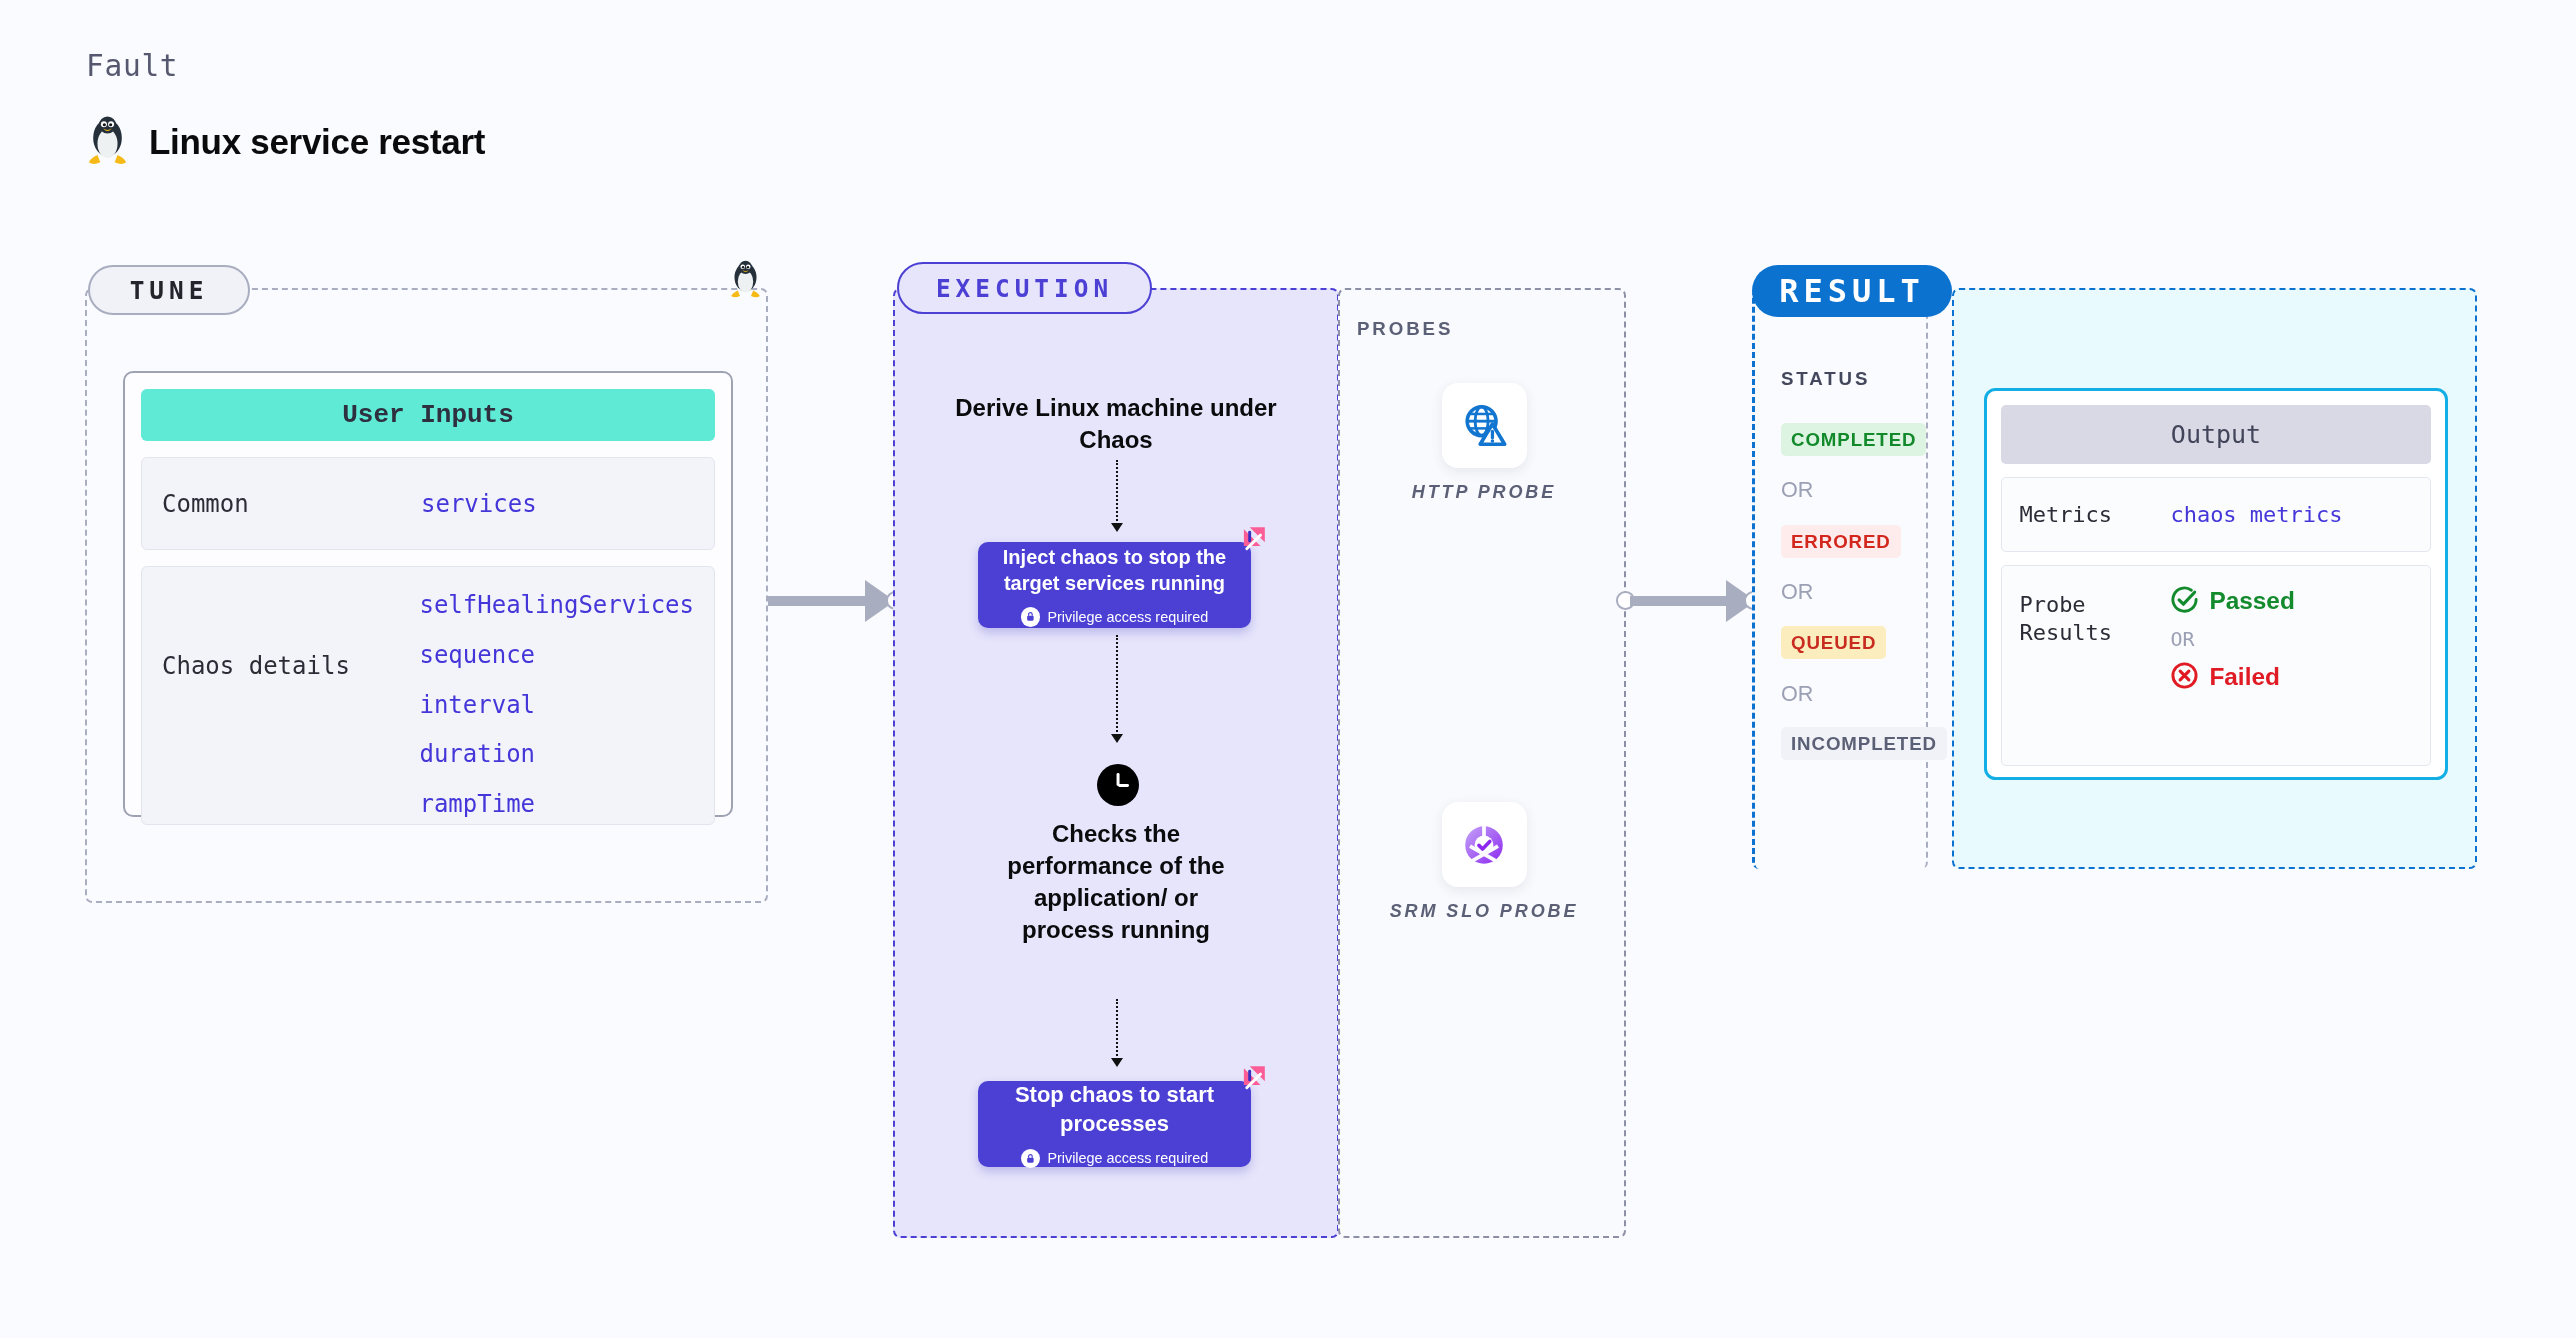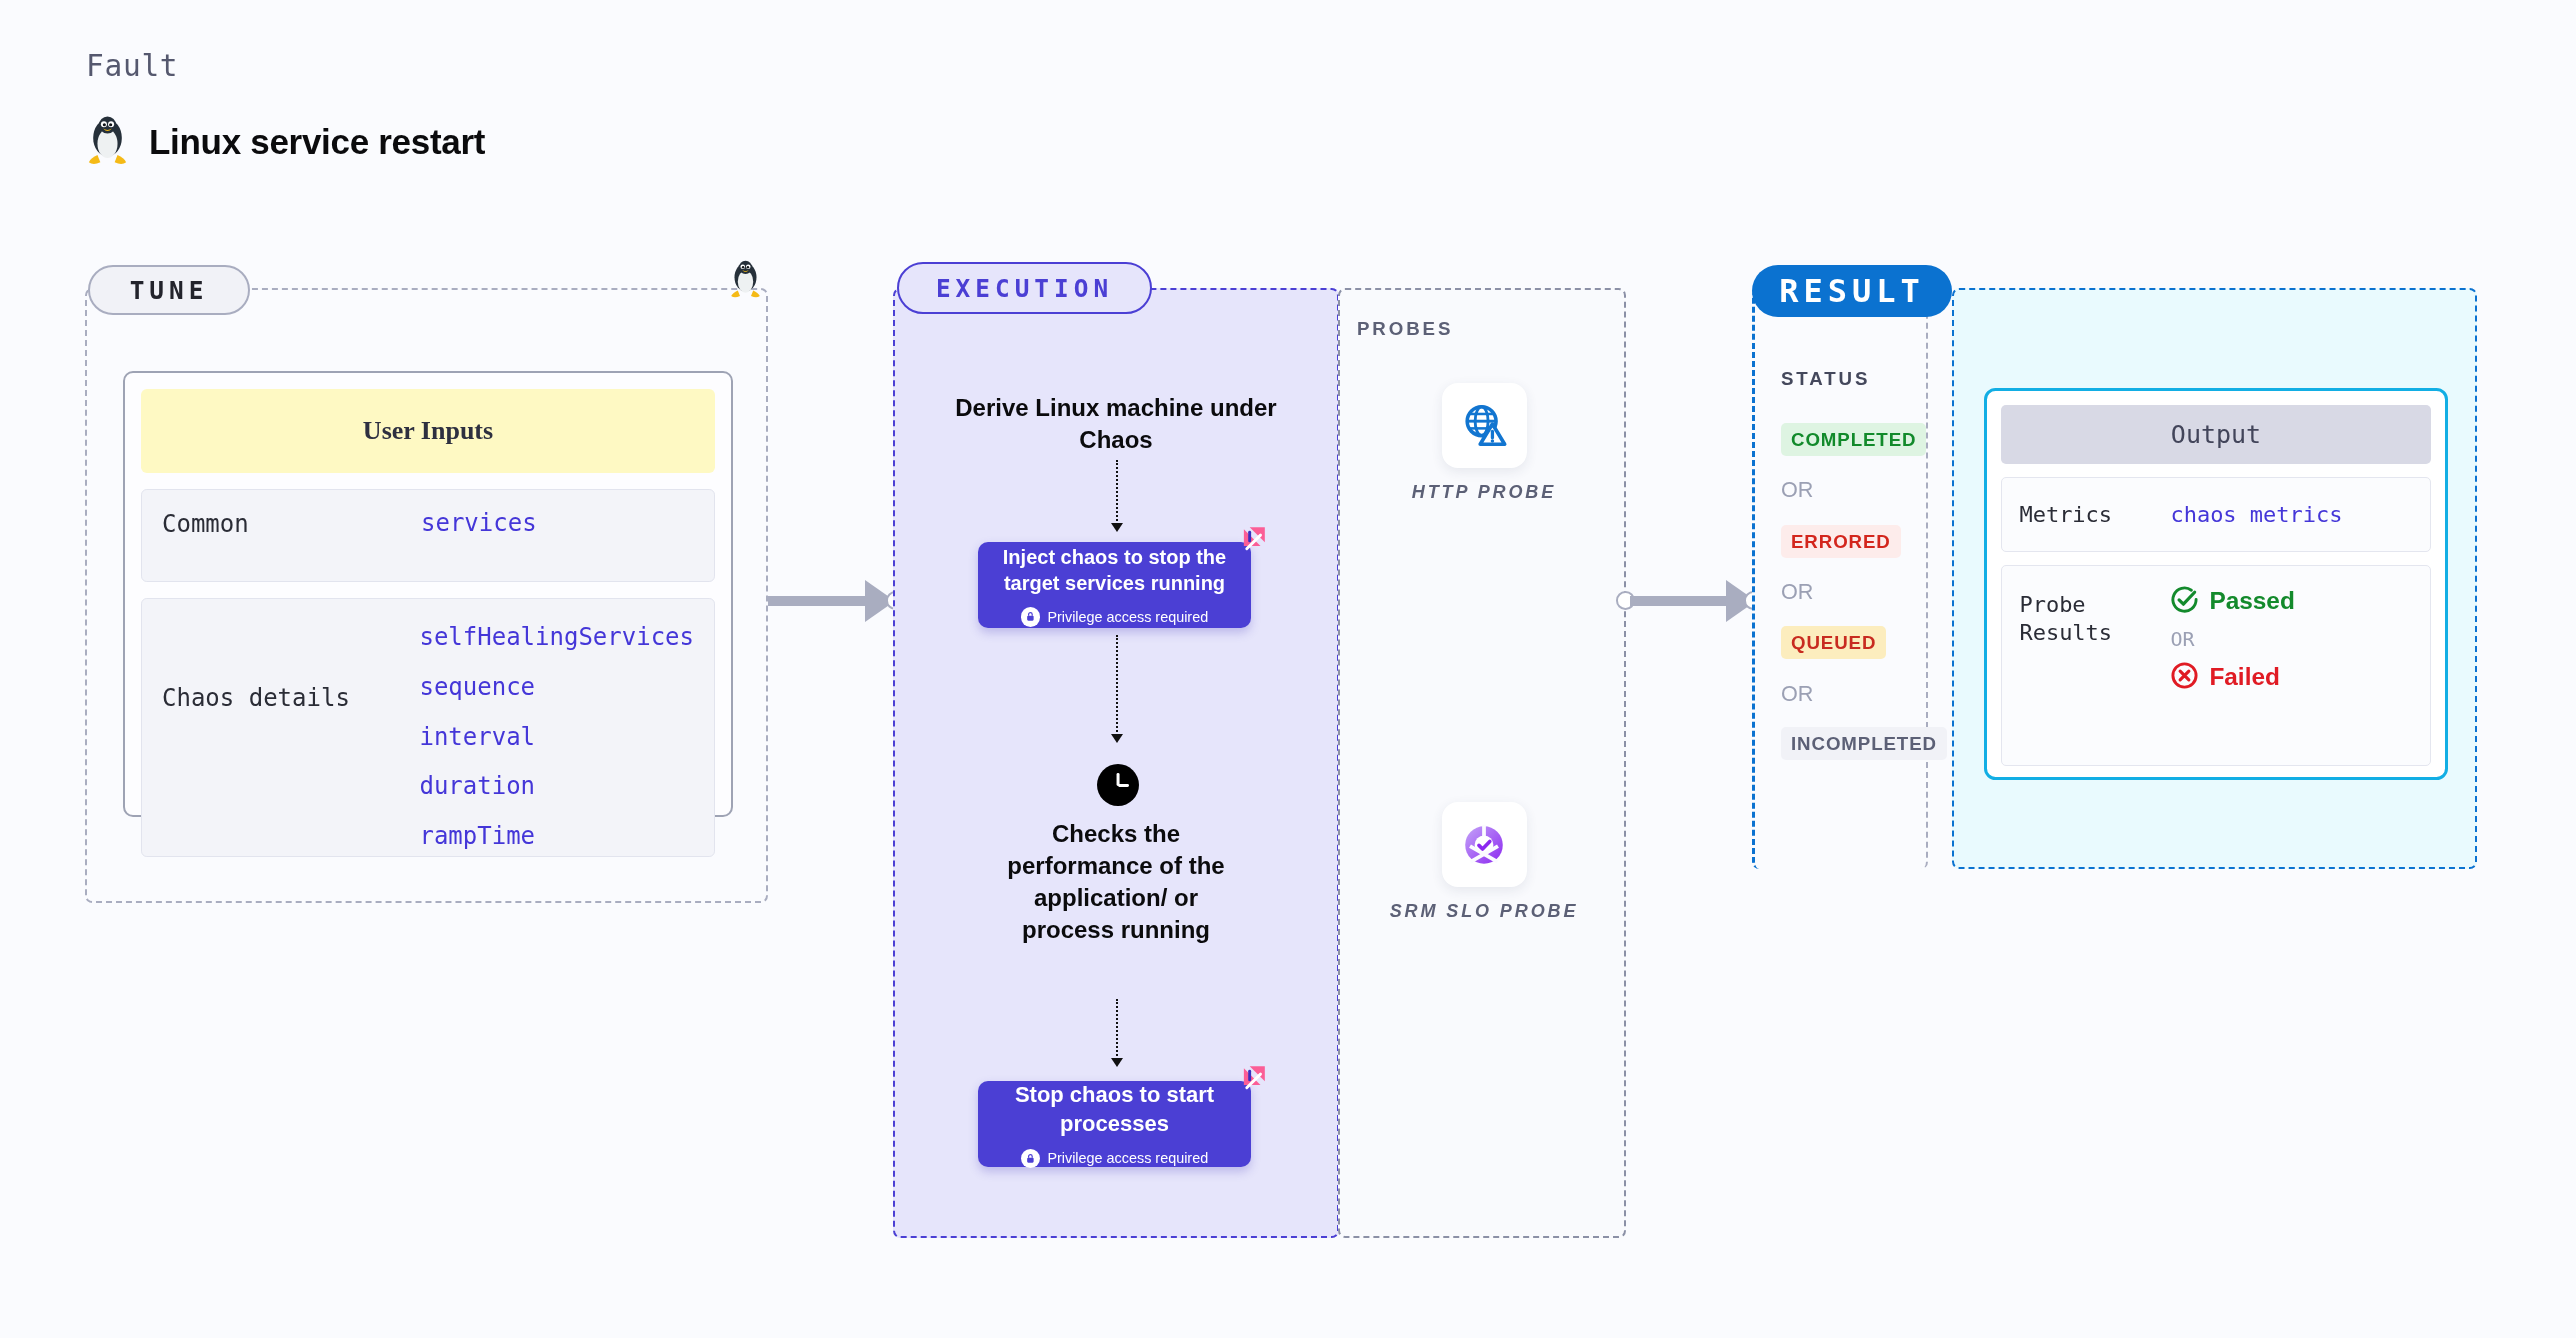--- a/index.html
+++ b/index.html
@@ -41,27 +41,27 @@
     border: 2.2px dashed #a9adc0; background: transparent; }
   #tune-badge { left: 88px; top: 265px; width: 162px; height: 50px;
     background: #f1f2f7; border: 2.2px solid #a9adc0; color: #23242c; font-size: 24.4px; }
   #tune-penguin { position: absolute; left: 729px; top: 259px; }
 
   .ui-card {
     position: absolute; left: 36px; top: 81px; width: 610px; height: 446px;
     background: #fdfdff; border: 2.2px solid #9ea3b4; border-radius: 10px; padding: 16px;
   }
   .ui-header {
-    height: 84px; background: #fef9c3; border-radius: 5.8px;
+    height: 52px; background: #5eead4; border-radius: 5.8px;
     display: flex; align-items: center; justify-content: center;
-    font-family: Liberation Serif, serif; font-size: 26px; font-weight: 700; color: #2e3040;
+    font-family: Liberation Mono, monospace; font-size: 26px; font-weight: 700; color: #2e3040;
   }
   .ui-row {
     margin-top: 16px; background: #f3f4f9; border: 1.4px solid #e2e4ee; border-radius: 5.8px;
-    display: flex; align-items: flex-start; padding: 18.7px 20px;
+    display: flex; align-items: center; padding: 18.7px 20px;
     font-family: "DejaVu Sans Mono", monospace;
   }
   .ui-row .rlabel { width: 259px; font-size: 24px; color: #2a2c36; line-height: 1.25; }
   .ui-row .rvals { display: flex; flex-direction: column; gap: 21.6px; }
   .ui-row .rval { font-size: 24px; color: #4436d8; }
   #row-common { height: 93px; }
   #row-chaos { height: 259px; align-items: flex-start; padding-top: 24.4px; }
   #row-chaos .rlabel { padding-top: 60px; }
 
   

